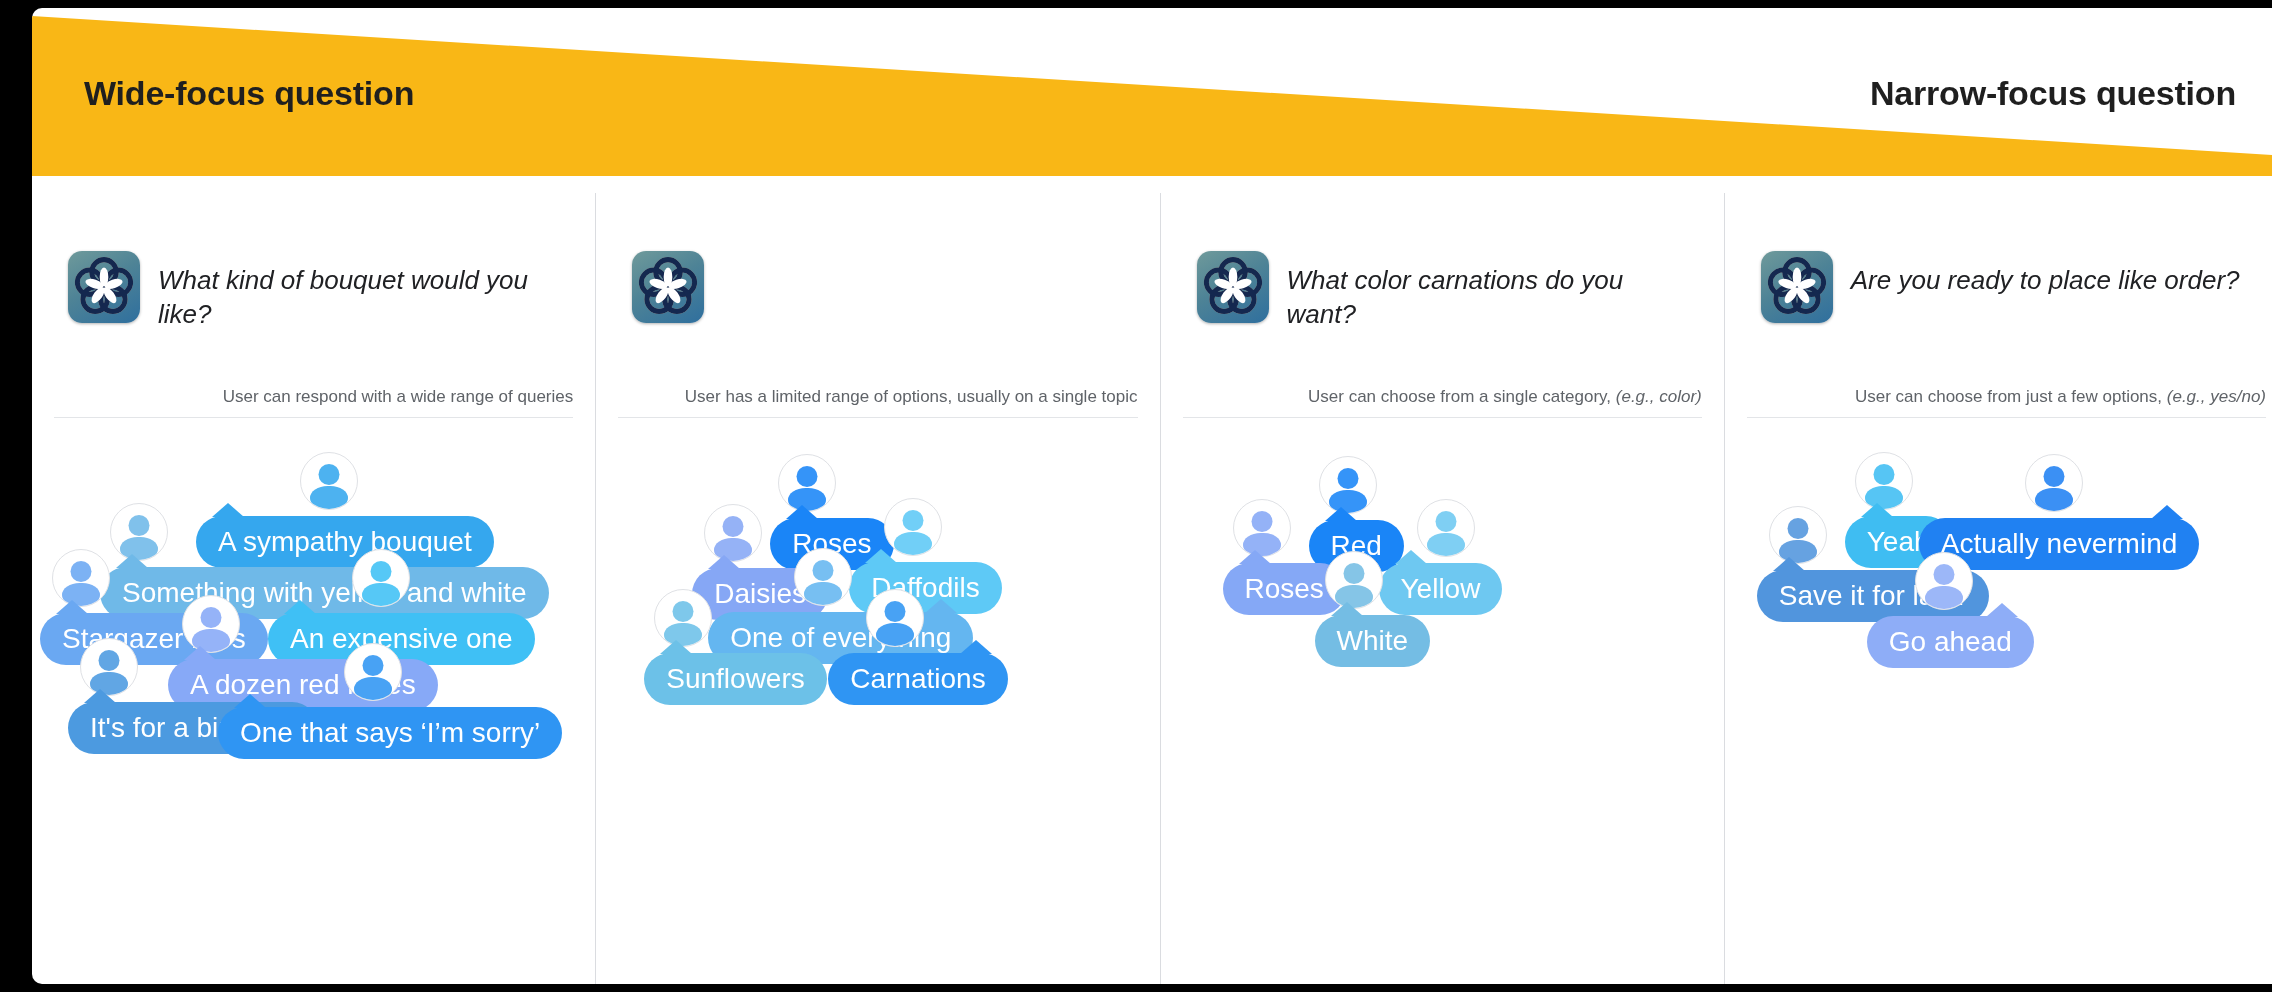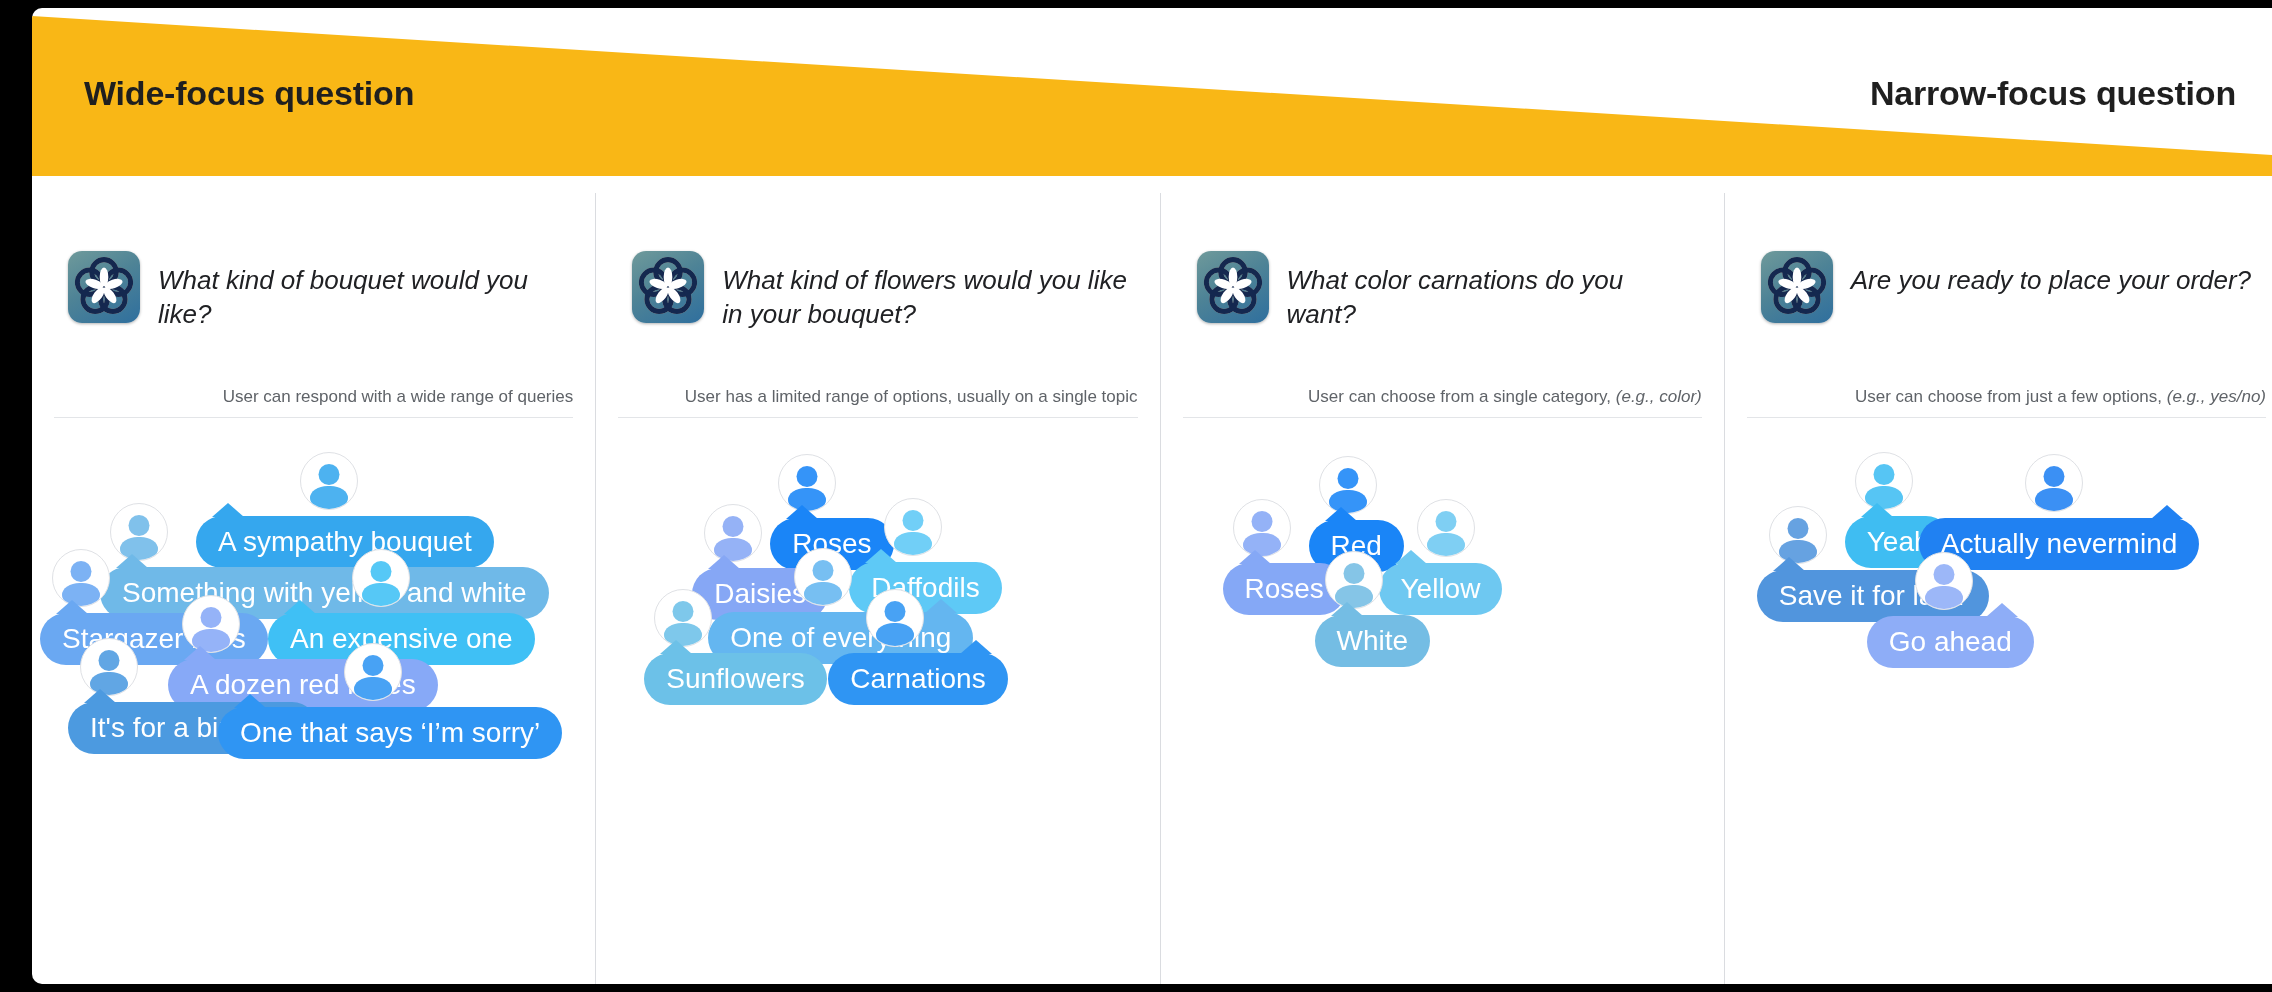--- a/index.html
+++ b/index.html
@@ -177,21 +177,20 @@
       </g>
       <g fill="#ffffff">
         <ellipse cx="0" cy="-14" rx="6" ry="13"></ellipse>
         <ellipse cx="13.3" cy="-4.3" rx="6" ry="13" transform="rotate(72 13.3 -4.3)"></ellipse>
         <ellipse cx="8.2" cy="11.3" rx="6" ry="13" transform="rotate(144 8.2 11.3)"></ellipse>
         <ellipse cx="-8.2" cy="11.3" rx="6" ry="13" transform="rotate(216 -8.2 11.3)"></ellipse>
         <ellipse cx="-13.3" cy="-4.3" rx="6" ry="13" transform="rotate(288 -13.3 -4.3)"></ellipse>
       </g>
     </g>
             </svg></div>
-          <div class="prompt-text">What kind of flowers would you like in your bouquet?</div>
         </div>
         <div class="caption-wrap">
           <div class="caption"><span>User has a limited range of options, usually on a single topic</span></div>
           <div class="rule"></div>
         </div>
         <div class="canvas">
           <div class="avatar" style="left: 182px; top: 6px;">
             <div class="head" style="background: rgb(53, 148, 248);"></div>
             <div class="body" style="background: rgb(53, 148, 248);"></div>
           </div>
@@ -299,21 +298,21 @@
       </g>
       <g fill="#ffffff">
         <ellipse cx="0" cy="-14" rx="6" ry="13"></ellipse>
         <ellipse cx="13.3" cy="-4.3" rx="6" ry="13" transform="rotate(72 13.3 -4.3)"></ellipse>
         <ellipse cx="8.2" cy="11.3" rx="6" ry="13" transform="rotate(144 8.2 11.3)"></ellipse>
         <ellipse cx="-8.2" cy="11.3" rx="6" ry="13" transform="rotate(216 -8.2 11.3)"></ellipse>
         <ellipse cx="-13.3" cy="-4.3" rx="6" ry="13" transform="rotate(288 -13.3 -4.3)"></ellipse>
       </g>
     </g>
             </svg></div>
-          <div class="prompt-text">Are you ready to place your order?</div>
+          <div class="prompt-text">Are you ready to place like order?</div>
         </div>
         <div class="caption-wrap">
           <div class="caption"><span>User can choose from just a few options,</span> <i>(e.g., yes/no)</i></div>
           <div class="rule"></div>
         </div>
         <div class="canvas">
           <div class="avatar" style="left: 130px; top: 4px;">
             <div class="head" style="background: rgb(86, 197, 244);"></div>
             <div class="body" style="background: rgb(86, 197, 244);"></div>
           </div>

